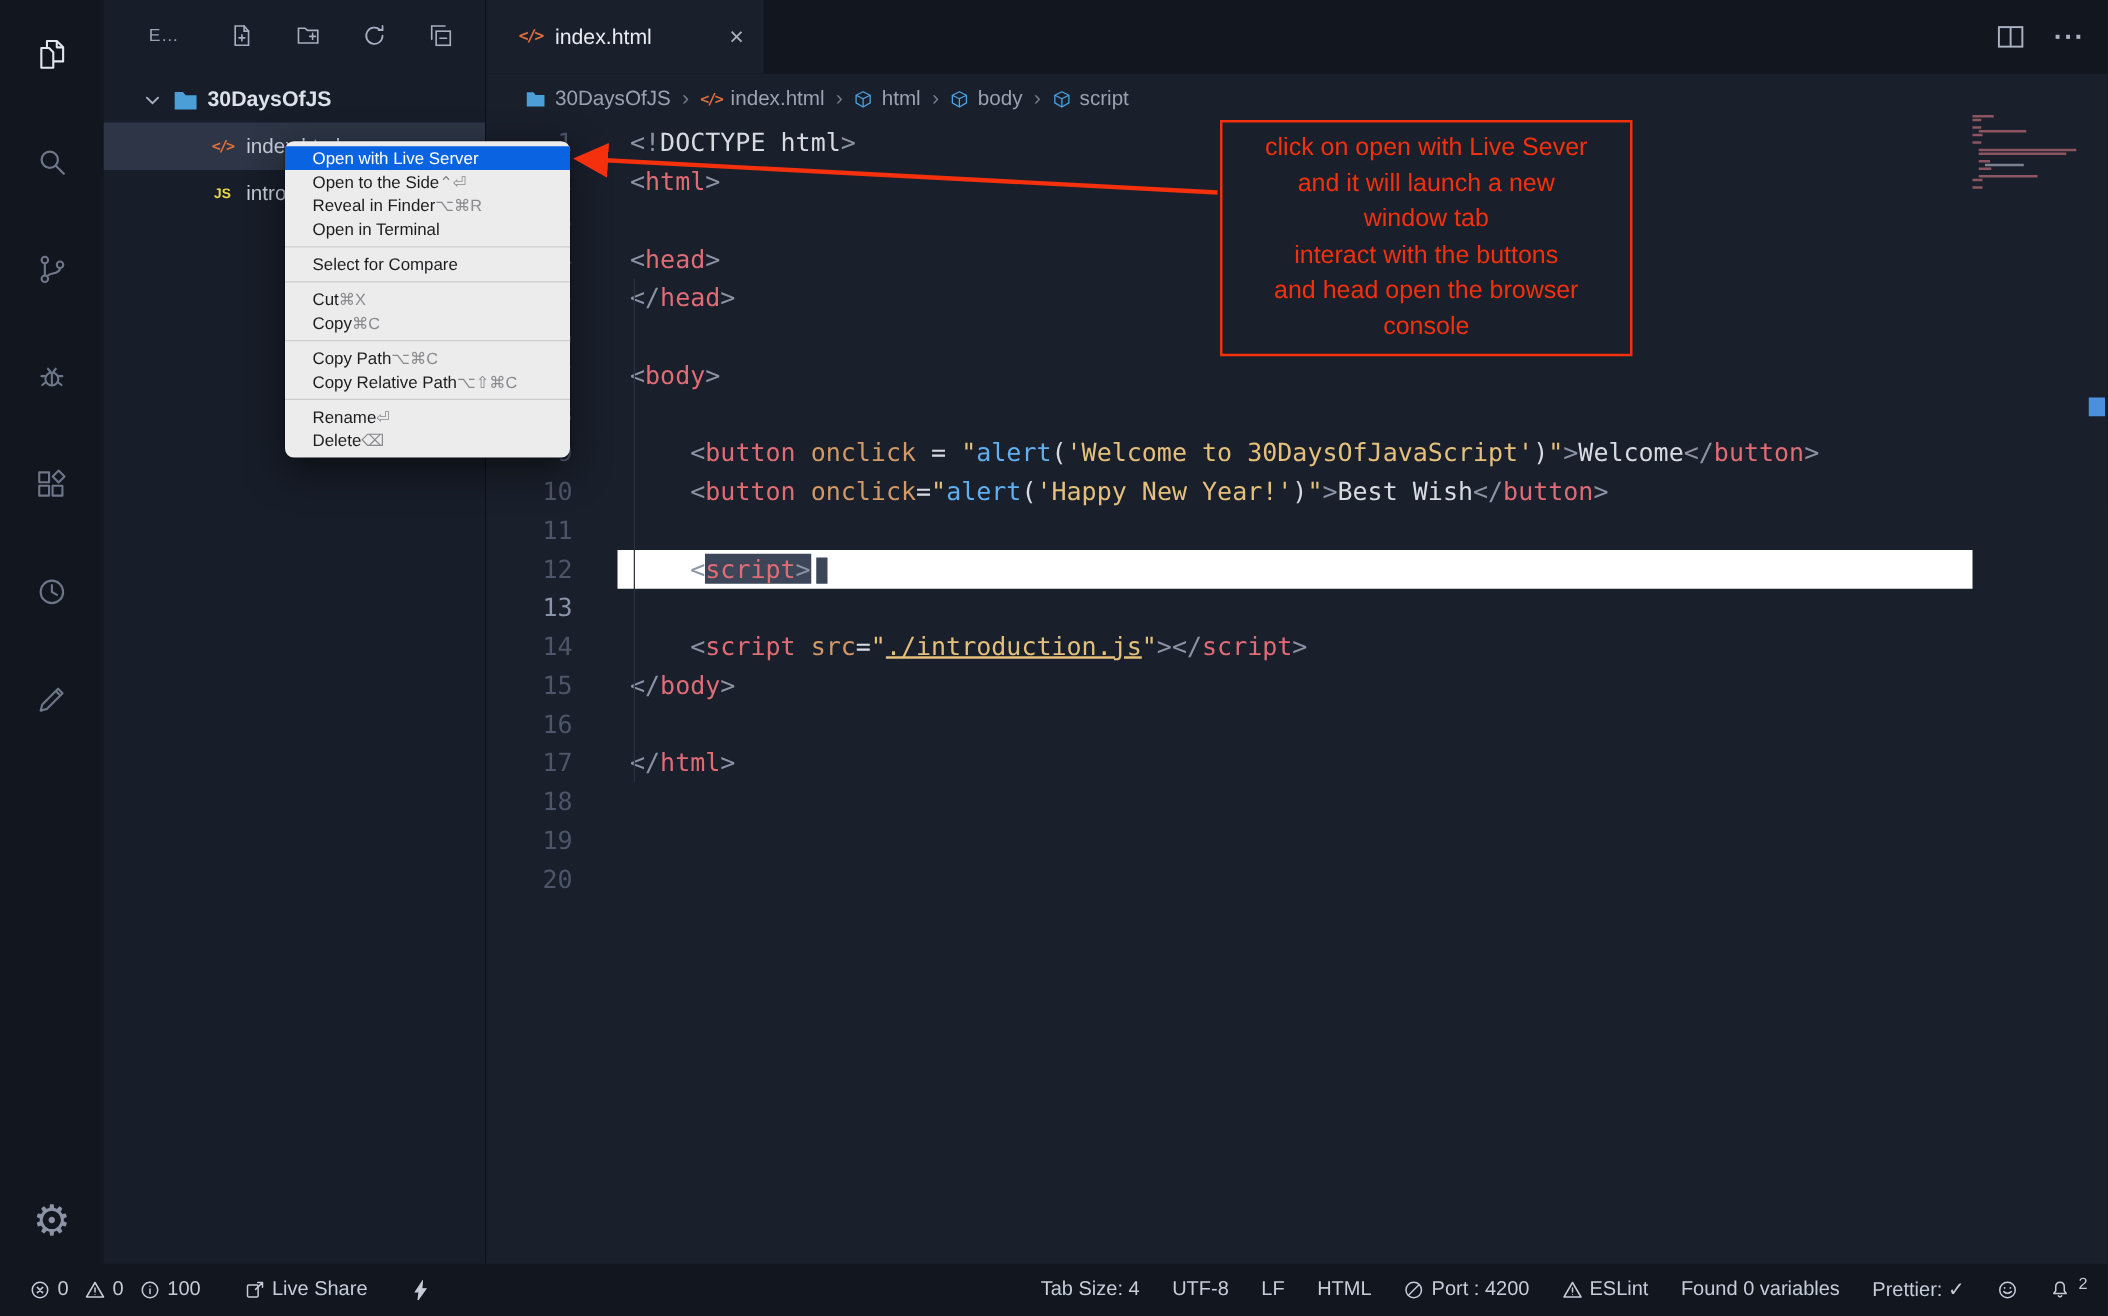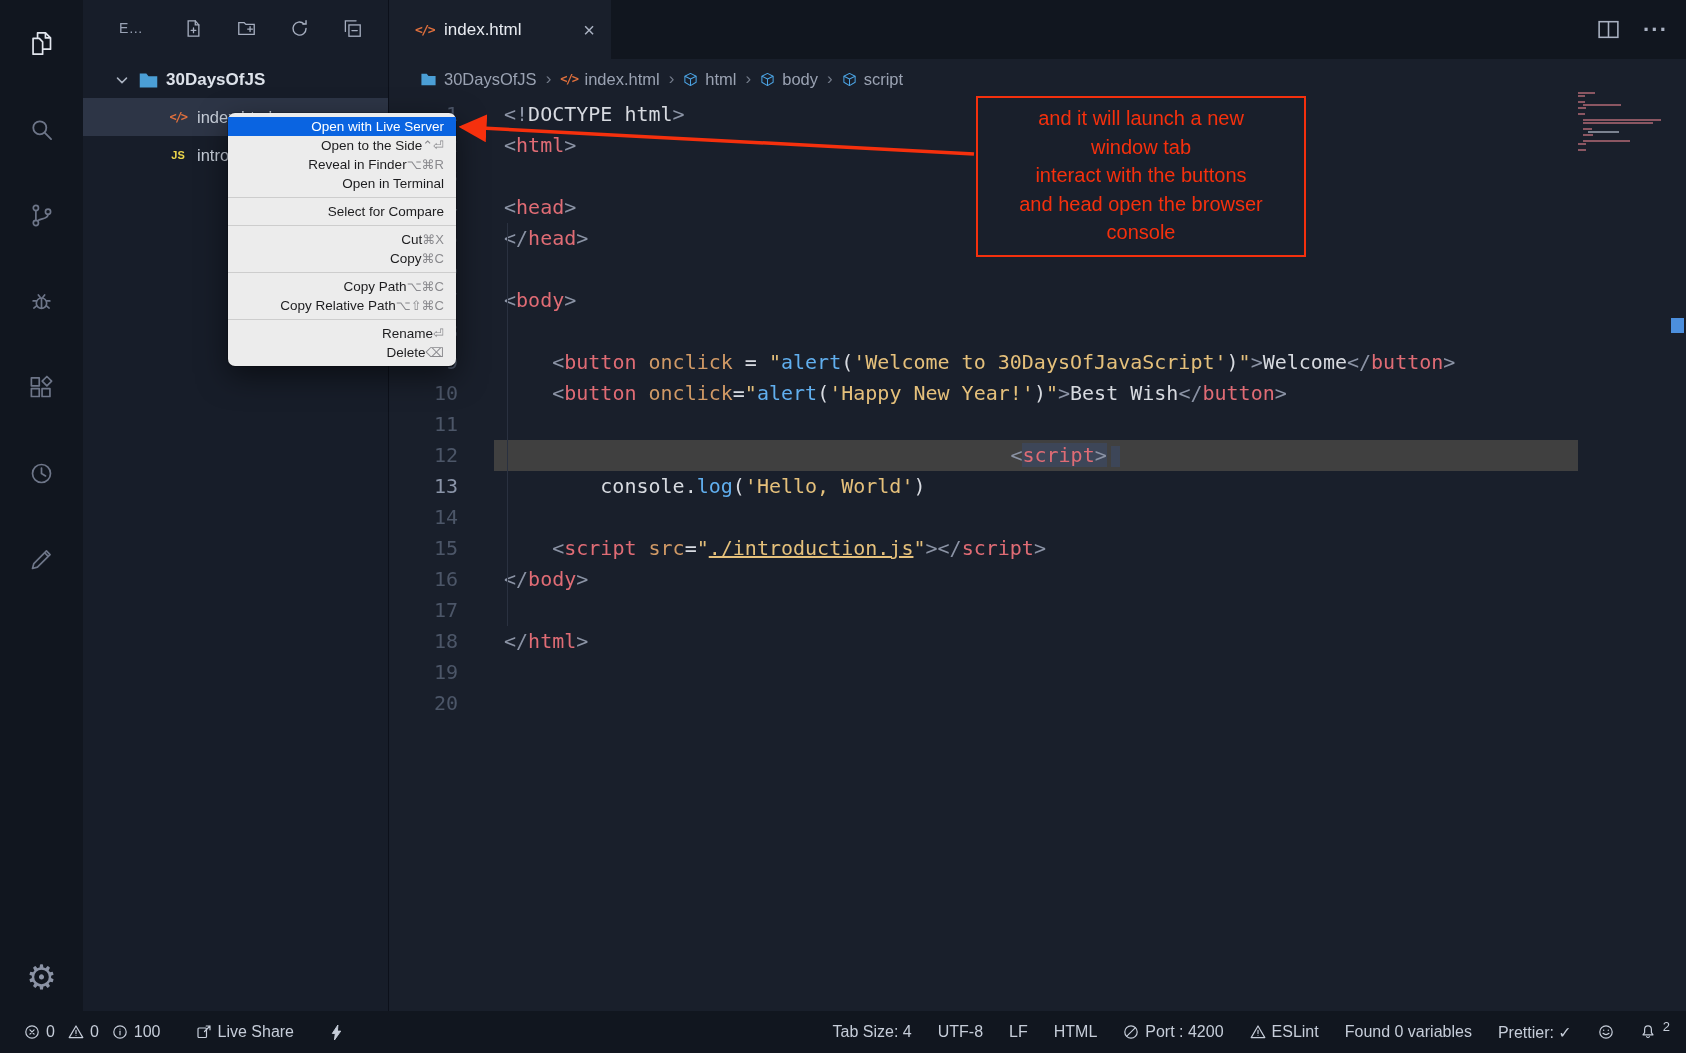--- a/index.html
+++ b/index.html
@@ -57,21 +57,21 @@
   .bc-item { display:flex; align-items:center; gap:7px; cursor:pointer; }
   .bc-sep { color:#737b8a; font-size:17px; }
 
   .code-wrap { flex:1; display:flex; overflow:hidden; font-family:"DejaVu Sans Mono","Liberation Mono",monospace;
                font-size:20px; line-height:31px; }
   .gutter { width:105px; padding-right:36px; text-align:right; color:#4c5668; flex-shrink:0; }
   .gutter .ln { height:31px; cursor:pointer; }
   .gutter .ln.current { color:#8a94a8; }
   .code { flex:1; min-width:0; margin-right:108px; position:relative; color:#d7dae0; }
   .code-line { height:31px; padding-left:10px; white-space:pre; cursor:text; }
-  .code-line.current { background:#404040;text-align:center; }
+  .code-line.current { background:#ffffff; }
   .indent-guide { position:absolute; left:13px; top:124px; width:1px; height:403px; background:#2a3140; }
 
   .tok-pun  { color:#8b93a5; }
   .tok-tag  { color:var(--tag-red,#e06c75); }
   .tok-attr { color:var(--attr-orange,#d19a66); }
   .tok-plain{ color:#d7dae0; }
   .tok-str  { color:var(--string-gold,#e5c07b); }
   .tok-fn   { color:var(--function-blue,#61afef); }
   .tok-link { color:var(--string-gold,#e5c07b); text-decoration:underline; }
   .tok-sel  { background:#3d4658; }
@@ -91,21 +91,21 @@
   .status-item { display:flex; align-items:center; gap:6px; cursor:pointer; white-space:nowrap; }
   .status-item.spaced { margin-left:22px; }
   .st-icon { display:flex; color:#c6cdd9; }
   .st-icon svg { stroke:currentColor; }
   .badge { font-size:13px; position:relative; top:-6px; margin-left:1px; }
 
   
   .context-menu { position:absolute; left:228px; top:113px; width:228px; background:#ececec;
                   border-radius:7px; padding:4px 0; z-index:40; font-size:13.5px; color:#1d1d1f;
                   box-shadow:0 10px 30px rgba(0,0,0,.5), 0 0 0 1px rgba(0,0,0,.18); }
-  .menu-item { height:19px; display:flex; align-items:center; justify-content:flex-end;
+  .menu-item { height:19px; display:flex; align-items:center; justify-content:flex-start;
                padding:0 12px 0 22px; cursor:pointer; }
   .menu-item.highlighted { background:var(--menu-selection-blue,#0a64e1); color:#fff; }
   .menu-shortcut { color:#8a8a8e; font-size:13px; }
   .menu-sep { height:1px; background:#cdcdcd; margin:4px 0; }
 
   
   .annotation { position:absolute; left:976px; top:96px; width:330px; z-index:30;
                 border:2px solid var(--annotation-red,#f5300d); color:var(--annotation-red,#f5300d);
                 text-align:center; font-size:20px; line-height:28.5px; padding:6px 4px 8px; }
   .arrow { position:absolute; left:0; top:0; width:1686px; height:1053px; pointer-events:none; z-index:50; }
@@ -323,21 +323,20 @@
             <div class="code-line"></div>
             <div class="code-line"><span class="tok-pun">&lt;</span><span class="tok-tag">head</span><span class="tok-pun">&gt;</span></div>
             <div class="code-line"><span class="tok-pun">&lt;/</span><span class="tok-tag">head</span><span class="tok-pun">&gt;</span></div>
             <div class="code-line"></div>
             <div class="code-line"><span class="tok-pun">&lt;</span><span class="tok-tag">body</span><span class="tok-pun">&gt;</span></div>
             <div class="code-line"></div>
             <div class="code-line"><span class="tok-plain">    </span><span class="tok-pun">&lt;</span><span class="tok-tag">button</span><span class="tok-plain"> </span><span class="tok-attr">onclick</span><span class="tok-plain"> = </span><span class="tok-str">"</span><span class="tok-fn">alert</span><span class="tok-plain">(</span><span class="tok-str">'Welcome to 30DaysOfJavaScript'</span><span class="tok-plain">)</span><span class="tok-str">"</span><span class="tok-pun">&gt;</span><span class="tok-plain">Welcome</span><span class="tok-pun">&lt;/</span><span class="tok-tag">button</span><span class="tok-pun">&gt;</span></div>
             <div class="code-line"><span class="tok-plain">    </span><span class="tok-pun">&lt;</span><span class="tok-tag">button</span><span class="tok-plain"> </span><span class="tok-attr">onclick</span><span class="tok-plain">=</span><span class="tok-str">"</span><span class="tok-fn">alert</span><span class="tok-plain">(</span><span class="tok-str">'Happy New Year!'</span><span class="tok-plain">)</span><span class="tok-str">"</span><span class="tok-pun">&gt;</span><span class="tok-plain">Best Wish</span><span class="tok-pun">&lt;/</span><span class="tok-tag">button</span><span class="tok-pun">&gt;</span></div>
             <div class="code-line"></div>
             <div class="code-line current"><span class="tok-plain">    </span><span class="tok-pun">&lt;</span><span class="tok-tag tok-sel">script</span><span class="tok-pun tok-sel">&gt;</span><span class="tok-cursor"></span></div>
-            <div class="code-line"><span class="tok-plain">        </span><span class="tok-plain">console</span><span class="tok-plain">.</span><span class="tok-fn">log</span><span class="tok-plain">(</span><span class="tok-str">'Hello, World'</span><span class="tok-plain">)</span></div>
             <div class="code-line"></div>
             <div class="code-line"><span class="tok-plain">    </span><span class="tok-pun">&lt;</span><span class="tok-tag">script</span><span class="tok-plain"> </span><span class="tok-attr">src</span><span class="tok-plain">=</span><span class="tok-str">"</span><span class="tok-link">./introduction.js</span><span class="tok-str">"</span><span class="tok-pun">&gt;</span><span class="tok-pun">&lt;/</span><span class="tok-tag">script</span><span class="tok-pun">&gt;</span></div>
             <div class="code-line"><span class="tok-pun">&lt;/</span><span class="tok-tag">body</span><span class="tok-pun">&gt;</span></div>
             <div class="code-line"></div>
             <div class="code-line"><span class="tok-pun">&lt;/</span><span class="tok-tag">html</span><span class="tok-pun">&gt;</span></div>
           </div>
       </div>
 
       <div class="minimap">
           <div class="mm-line" style="margin-left: 0px; width: 17.25px; background: rgb(160, 96, 108);"></div>
@@ -515,20 +514,21 @@
     <div class="menu-item">
       <span>Rename</span>
       <span class="menu-shortcut">⏎</span>
     </div>
     <div class="menu-item">
       <span>Delete</span>
       <span class="menu-shortcut">⌫</span>
     </div>
   </div>
 <div class="annotation">
+    <div>click on open with Live Sever</div>
     <div>and it will launch a new</div>
     <div>window tab</div>
     <div>interact with the buttons</div>
     <div>and head open the browser</div>
     <div>console</div>
   </div>
 
 <svg class="arrow">
   <defs>
     <marker id="ah" markerWidth="8" markerHeight="8" viewBox="0 0 8 8" refX="7" refY="4" orient="auto">

